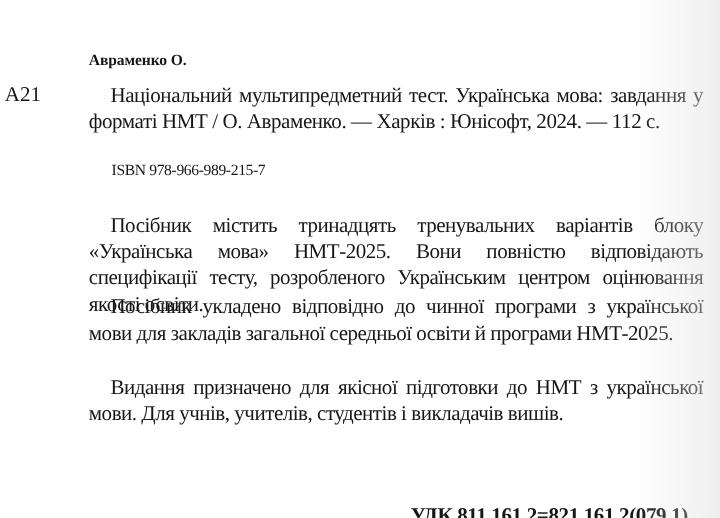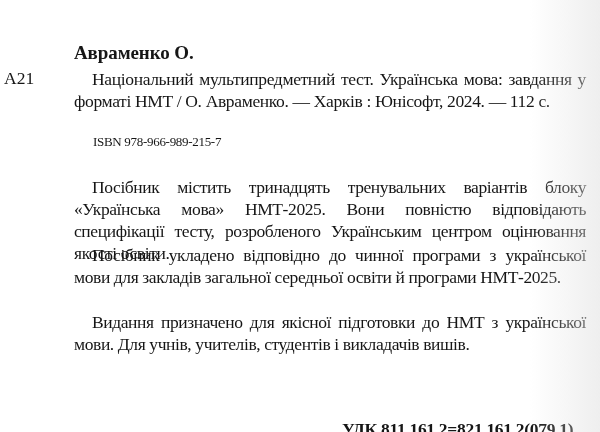--- a/index.html
+++ b/index.html
@@ -9,21 +9,21 @@
       font-family: "Liberation Serif", "DejaVu Serif", serif;
       color: #161616;
     }
     .page-shade {
       position: absolute; right: 0; top: 0; width: 70px; height: 432px;
       background: linear-gradient(to right, rgba(255,255,255,0), rgba(225,225,225,0.55));
       pointer-events: none;
     }
     .author {
       position: absolute; left: 74px; top: 42px;
-      font-size: 19px; font-weight: bold; letter-spacing: -0.1px;
+      font-size: 13px; font-weight: bold; letter-spacing: -0.1px;
     }
     .code {
       position: absolute; left: 4px; top: 68px; font-size: 17.5px;
     }
     .biblio {
       position: absolute; left: 74px; top: 68px; width: 512px;
       font-size: 17.5px; line-height: 22px; text-align: justify;
       text-indent: 18px; letter-spacing: -0.35px;
     }
     .isbn {

